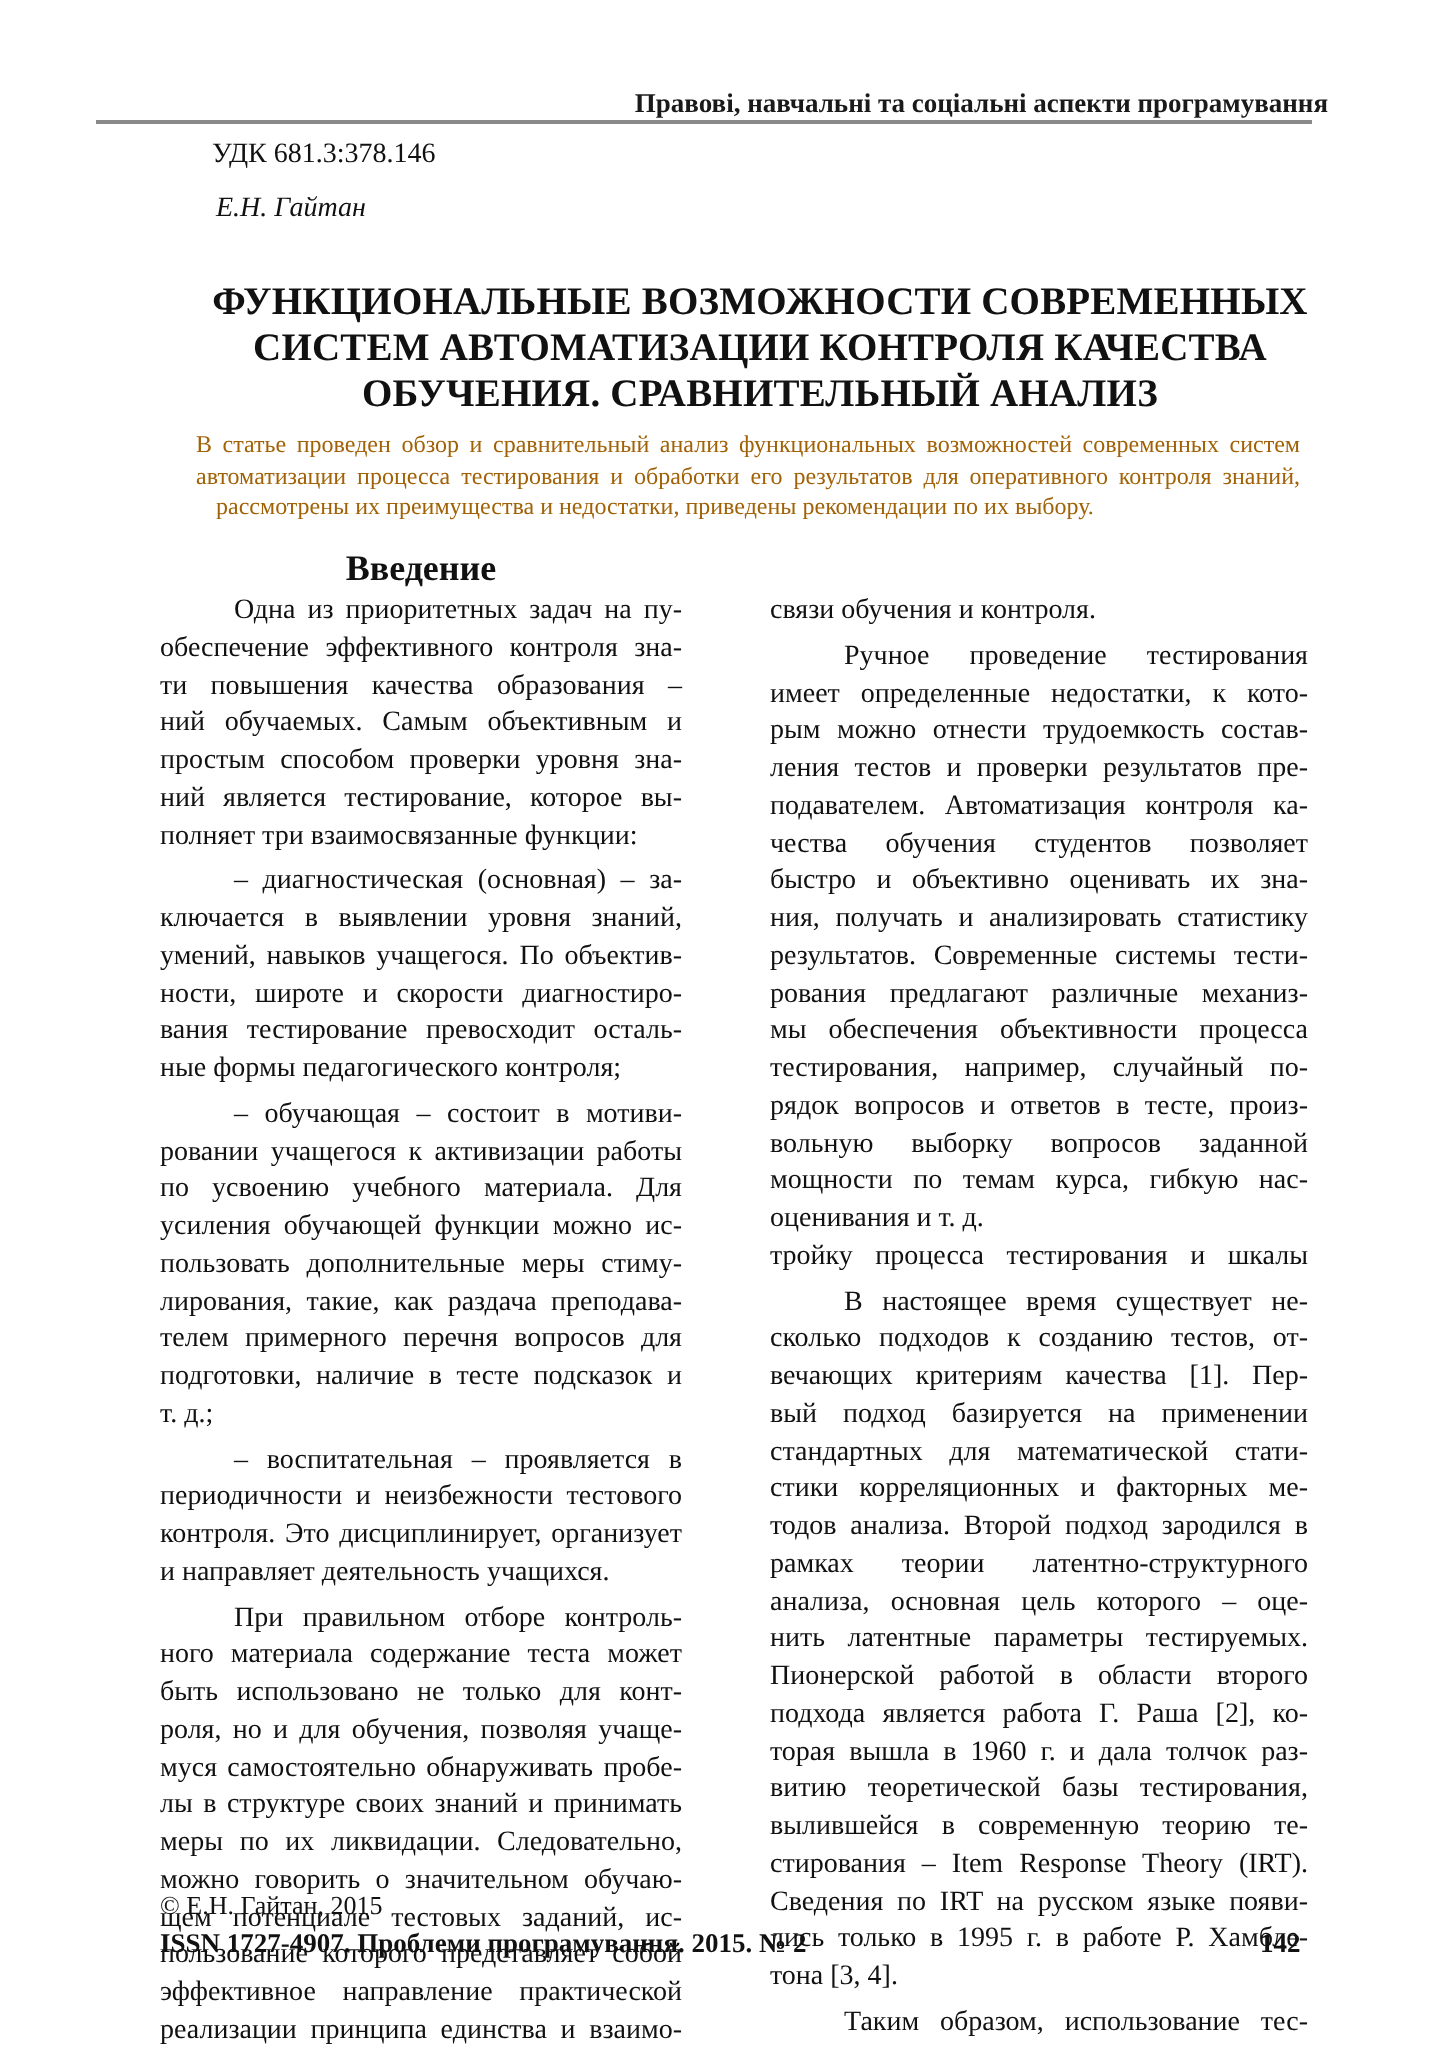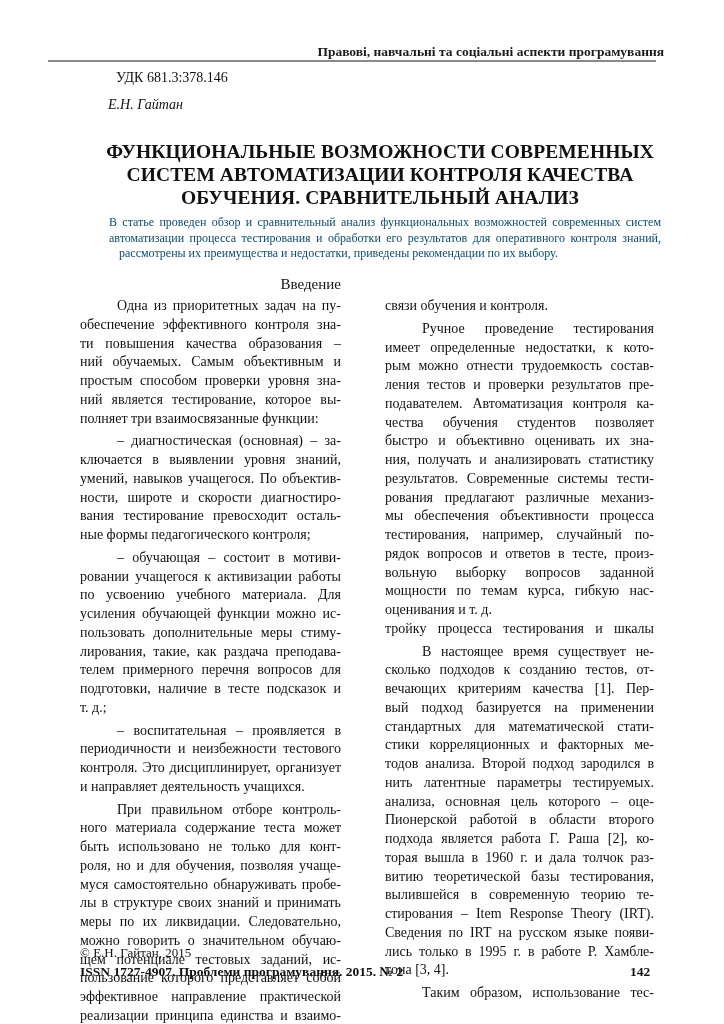--- a/index.html
+++ b/index.html
@@ -7,37 +7,37 @@
     width: 724px; height: 1024px; position: relative; overflow: hidden;
     font-family: "Liberation Serif", "DejaVu Serif", serif; color: #111;
   }
   .running-header {
     position: absolute; left: 78px; top: 44px; width: 586px;
     text-align: right; font-weight: bold; font-size: 13.5px; color: #1a1a1a;
   }
   .header-rule {
     position: absolute; left: 48px; top: 60px; width: 608px; height: 2px; background: #8a8a8a;
   }
-  .udc { position: absolute; left: 116px; top: 70px; font-size: 14px; }
+  .udc { position: absolute; left: 106px; top: 70px; font-size: 14px; }
   .author { position: absolute; left: 108px; top: 97px; font-size: 14px; font-style: italic; }
   .title {
     position: absolute; left: 90px; top: 140px; width: 580px; text-align: center;
     font-weight: bold; font-size: 19.5px; line-height: 23px; letter-spacing: 0.1px;
   }
   .abstract {
-    position: absolute; left: 109px; top: 215px; width: 552px;
-    font-size: 12px; line-height: 15.5px; color: #0c4a6e;
+    position: absolute; left: 98px; top: 215px; width: 552px;
+    font-size: 12px; line-height: 15.5px; color: #a16207;
   }
   .abstract .ln { display: block; white-space: nowrap; text-align: justify; text-align-last: justify; }
   .abstract .ln.last { text-align-last: left; margin-left: 10px; }
   .col { position: absolute; top: 274px; font-size: 14px; line-height: 18.75px; }
   .col-left { left: 80px; width: 261px; }
   .col-right { left: 385px; width: 269px; top: 297px; }
   .section-heading {
-    text-align: right; font-weight: normal; font-size: 15px; line-height: 20px; margin-bottom: 3px;
+    text-align: center; font-weight: bold; font-size: 18px; line-height: 20px; margin-bottom: 3px;
   }
   .ln { display: block; white-space: nowrap; text-align: justify; text-align-last: justify; }
   .ln.last { text-align-last: left; }
   .ln.indent { padding-left: 37px; }
   .ln.item { padding-left: 37px; }
   .para-gap { height: 4px; }
   .copyright { position: absolute; left: 80px; top: 945px; font-size: 13px; }
   .footer-left { position: absolute; left: 80px; top: 964px; font-size: 13.5px; font-weight: bold; }
   .footer-right { position: absolute; left: 630px; top: 964px; font-size: 13.5px; font-weight: bold; }
 </style>
@@ -145,22 +145,23 @@
   </div>
   <div class="para-gap"></div>
   <div>
     <span class="ln indent">В настоящее время существует не-</span>
     <span class="ln">сколько подходов к созданию тестов, от-</span>
     <span class="ln">вечающих критериям качества [1]. Пер-</span>
     <span class="ln">вый подход базируется на применении</span>
     <span class="ln">стандартных для математической стати-</span>
     <span class="ln">стики корреляционных и факторных ме-</span>
     <span class="ln">тодов анализа. Второй подход зародился в</span>
+    <span class="ln">рамках теории латентно-структурного</span>
+    <span class="ln">анализа, основная цель которого – оце-</span>
     <span class="ln">нить латентные параметры тестируемых.</span>
-    <span class="ln">анализа, основная цель которого – оце-</span>
     <span class="ln">Пионерской работой в области второго</span>
     <span class="ln">подхода является работа Г. Раша [2], ко-</span>
     <span class="ln">торая вышла в 1960 г. и дала толчок раз-</span>
     <span class="ln">витию теоретической базы тестирования,</span>
     <span class="ln">вылившейся в современную теорию те-</span>
     <span class="ln">стирования – Item Response Theory (IRT).</span>
     <span class="ln">Сведения по IRT на русском языке появи-</span>
     <span class="ln">лись только в 1995 г. в работе Р. Хамбле-</span>
     <span class="ln last">тона [3, 4].</span>
   </div>

